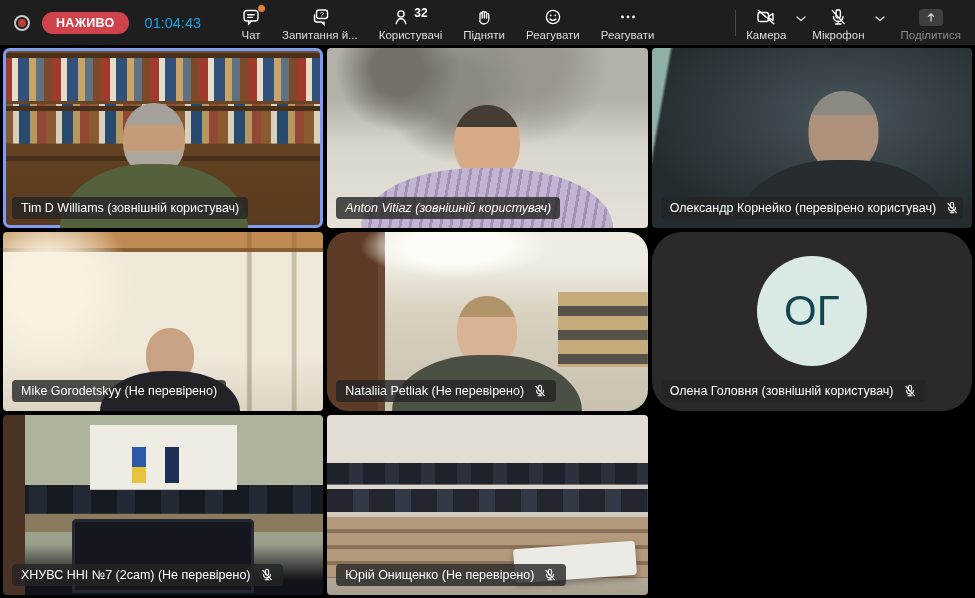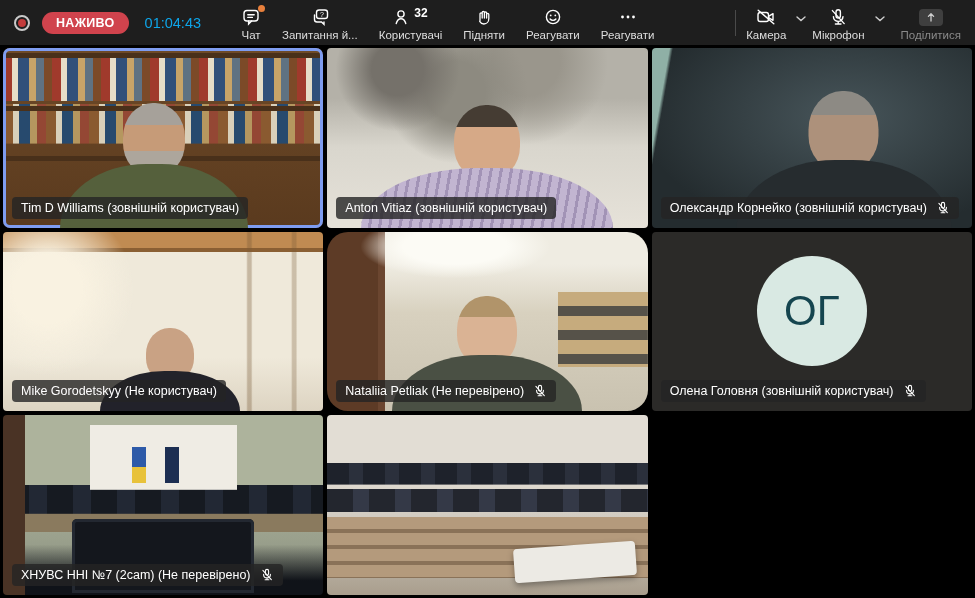--- a/index.html
+++ b/index.html
@@ -71,39 +71,39 @@
     linear-gradient(#49301a,#49301a), linear-gradient(#49301a,#49301a), linear-gradient(#49301a,#49301a),
     repeating-linear-gradient(90deg,#a03a2c 0 9px,#e6ddc8 9px 15px,#31507a 15px 26px,#c8a468 26px 33px,#5f7282 33px 41px,#7c4a28 41px 49px),
     repeating-linear-gradient(90deg,#8a5a30 0 10px,#d9d0ba 10px 16px,#274a6e 16px 27px,#b5975f 27px 34px,#944734 34px 43px),
     linear-gradient(180deg,#6e4a28,#5a3a1e);
     background-size:100% 5px,100% 5px,100% 5px,100% 24%,100% 22%,100% 100%;
     background-position:0 3%,0 33%,0 62%,0 7%,0 40%,0 0; background-repeat:no-repeat; }
   .s2 { background-image:
     radial-gradient(circle at 22% 12%, #75716a 0 26px, rgba(117,113,106,0) 62px),
     radial-gradient(circle at 40% 24%, #8d8a80 0 30px, rgba(141,138,128,0) 72px),
     radial-gradient(circle at 62% 8%, #9a968c 0 34px, rgba(154,150,140,0) 82px),
-    linear-gradient(180deg,#b4b1a8 0 28%,#d9d6cd 55%,#e6e2d9 100%); }
+    linear-gradient(180deg,#b4b1a8 0 28%,#d9d6cd 55%,#e6e2d9 100%); font-style: italic; }
   .s3 { background-image:
     linear-gradient(100deg,#8fb0a6 0 5%, rgba(143,176,166,0) 6%),
     radial-gradient(ellipse at 60% 38%, #47555a 0%, #242c2f 75%),
     linear-gradient(#1d2426,#1d2426); }
   .s4 { background-image:
     radial-gradient(circle at 14% 32%, #f9f2e1 0 34px, rgba(249,242,225,0) 86px),
     linear-gradient(90deg, rgba(0,0,0,0) 76%, rgba(120,90,55,.35) 76.5% 77.5%, rgba(0,0,0,0) 78%),
     linear-gradient(90deg, rgba(0,0,0,0) 90%, rgba(120,90,55,.3) 90.5% 91.5%, rgba(0,0,0,0) 92%),
     linear-gradient(180deg,#c08b52 0 9%, #8a5f33 9% 11%, rgba(0,0,0,0) 11%),
     linear-gradient(180deg,#efe9da 0 70%, #ddd4c2 100%); }
   .s5 { background-image:
     radial-gradient(ellipse 95px 32px at 40% 8%, #fcfbf5 0 55%, rgba(252,251,245,0) 100%),
     linear-gradient(90deg,#5d3b26 0 16%, #6b4630 16% 18%, rgba(0,0,0,0) 18%),
     repeating-linear-gradient(180deg,#c6ab7d 0 14px,#565249 14px 24px),
     linear-gradient(180deg,#efece2 0 18%, #d8d1bf 45%, #c9c2b0 100%);
     background-size:100% 100%,100% 100%,28% 42%,100% 100%;
     background-position:0 0,0 0,100% 58%,0 0; background-repeat:no-repeat;border-radius:21px; }
-  .s6 { background:#2b2a28; }
+  .s6 { background:#2b2a28;border-radius:30px; }
   .avatar { position:absolute; left:50%; top:44%; transform:translate(-50%,-50%);
     width:110px; height:110px; border-radius:50%; background:#d9e9e3; color:#15454f;
     display:flex; align-items:center; justify-content:center; font-size:42px; z-index:1; }
   .s7 { background-image:
     repeating-linear-gradient(90deg,#3a5e9e 0 9px,#e9e2d2 9px 13px,#2f66a8 13px 22px,#e0b73f 22px 27px,#d8d2c4 27px 33px),
     radial-gradient(ellipse 60px 80px at 90% 82%, #4e6f3c 0 55%, rgba(78,111,60,0) 78%),
     linear-gradient(90deg, rgba(0,0,0,0) 66%, #caa55f 80%, #b8924f 100%),
     linear-gradient(180deg,#e4dccb 0 55%, #d4ab62 100%);
     background-size:52% 30%,100% 100%,100% 100%,100% 100%;
     background-position:100% 6%,0 0,0 0,0 0; background-repeat:no-repeat; }
@@ -282,36 +282,36 @@
       <span>Anton Vitiaz (зовнішній користувач)</span>
     </div>
   </div>
 
   <div class="tile s3">
     <div class="person p3">
         <div class="head"></div>
         <div class="body"></div>
       </div>
     <div class="name-tag">
-      <span>Олександр Корнейко (зовнішній користувач)</span>
+      <span>Олександр Корнейко (перевірено користувач)</span>
       <svg width="14" height="14" viewBox="0 0 14 14" fill="none" stroke="#fff" stroke-width="1.1" stroke-linecap="round">
         <rect x="5.4" y="1.4" width="3.2" height="5.8" rx="1.6"></rect>
           <path d="M3.6 6.4a3.4 3.4 0 0 0 6.8 0M7 10v1.6M5.1 11.8h3.8"></path>
           <path d="M2.9 2.3l8.4 9.4"></path>
       </svg>
     </div>
   </div>
 
   <div class="tile s4">
     <div class="person p4">
         <div class="head"></div>
         <div class="body"></div>
       </div>
     <div class="name-tag">
-      <span>Mike Gorodetskyy (Не користувач)</span>
+      <span>Mike Gorodetskyy (Не перевірено)</span>
     </div>
   </div>
 
   <div class="tile s5">
     <div class="person p5">
         <div class="head"></div>
         <div class="body"></div>
       </div>
     <div class="name-tag">
       <span>Nataliia Petliak (Не перевірено)</span>
@@ -343,15 +343,23 @@
       <svg width="14" height="14" viewBox="0 0 14 14" fill="none" stroke="#fff" stroke-width="1.1" stroke-linecap="round">
         <rect x="5.4" y="1.4" width="3.2" height="5.8" rx="1.6"></rect>
           <path d="M3.6 6.4a3.4 3.4 0 0 0 6.8 0M7 10v1.6M5.1 11.8h3.8"></path>
           <path d="M2.9 2.3l8.4 9.4"></path>
       </svg>
     </div>
   </div>
 
   <div class="tile s9">
     <div class="projector"></div>
+    <div class="name-tag">
+      <span>Юрій Онищенко (Не перевірено)</span>
+      <svg width="14" height="14" viewBox="0 0 14 14" fill="none" stroke="#fff" stroke-width="1.1" stroke-linecap="round">
+        <rect x="5.4" y="1.4" width="3.2" height="5.8" rx="1.6"></rect>
+          <path d="M3.6 6.4a3.4 3.4 0 0 0 6.8 0M7 10v1.6M5.1 11.8h3.8"></path>
+          <path d="M2.9 2.3l8.4 9.4"></path>
+      </svg>
+    </div>
   </div>
 
 </div>
 
 </body></html>

